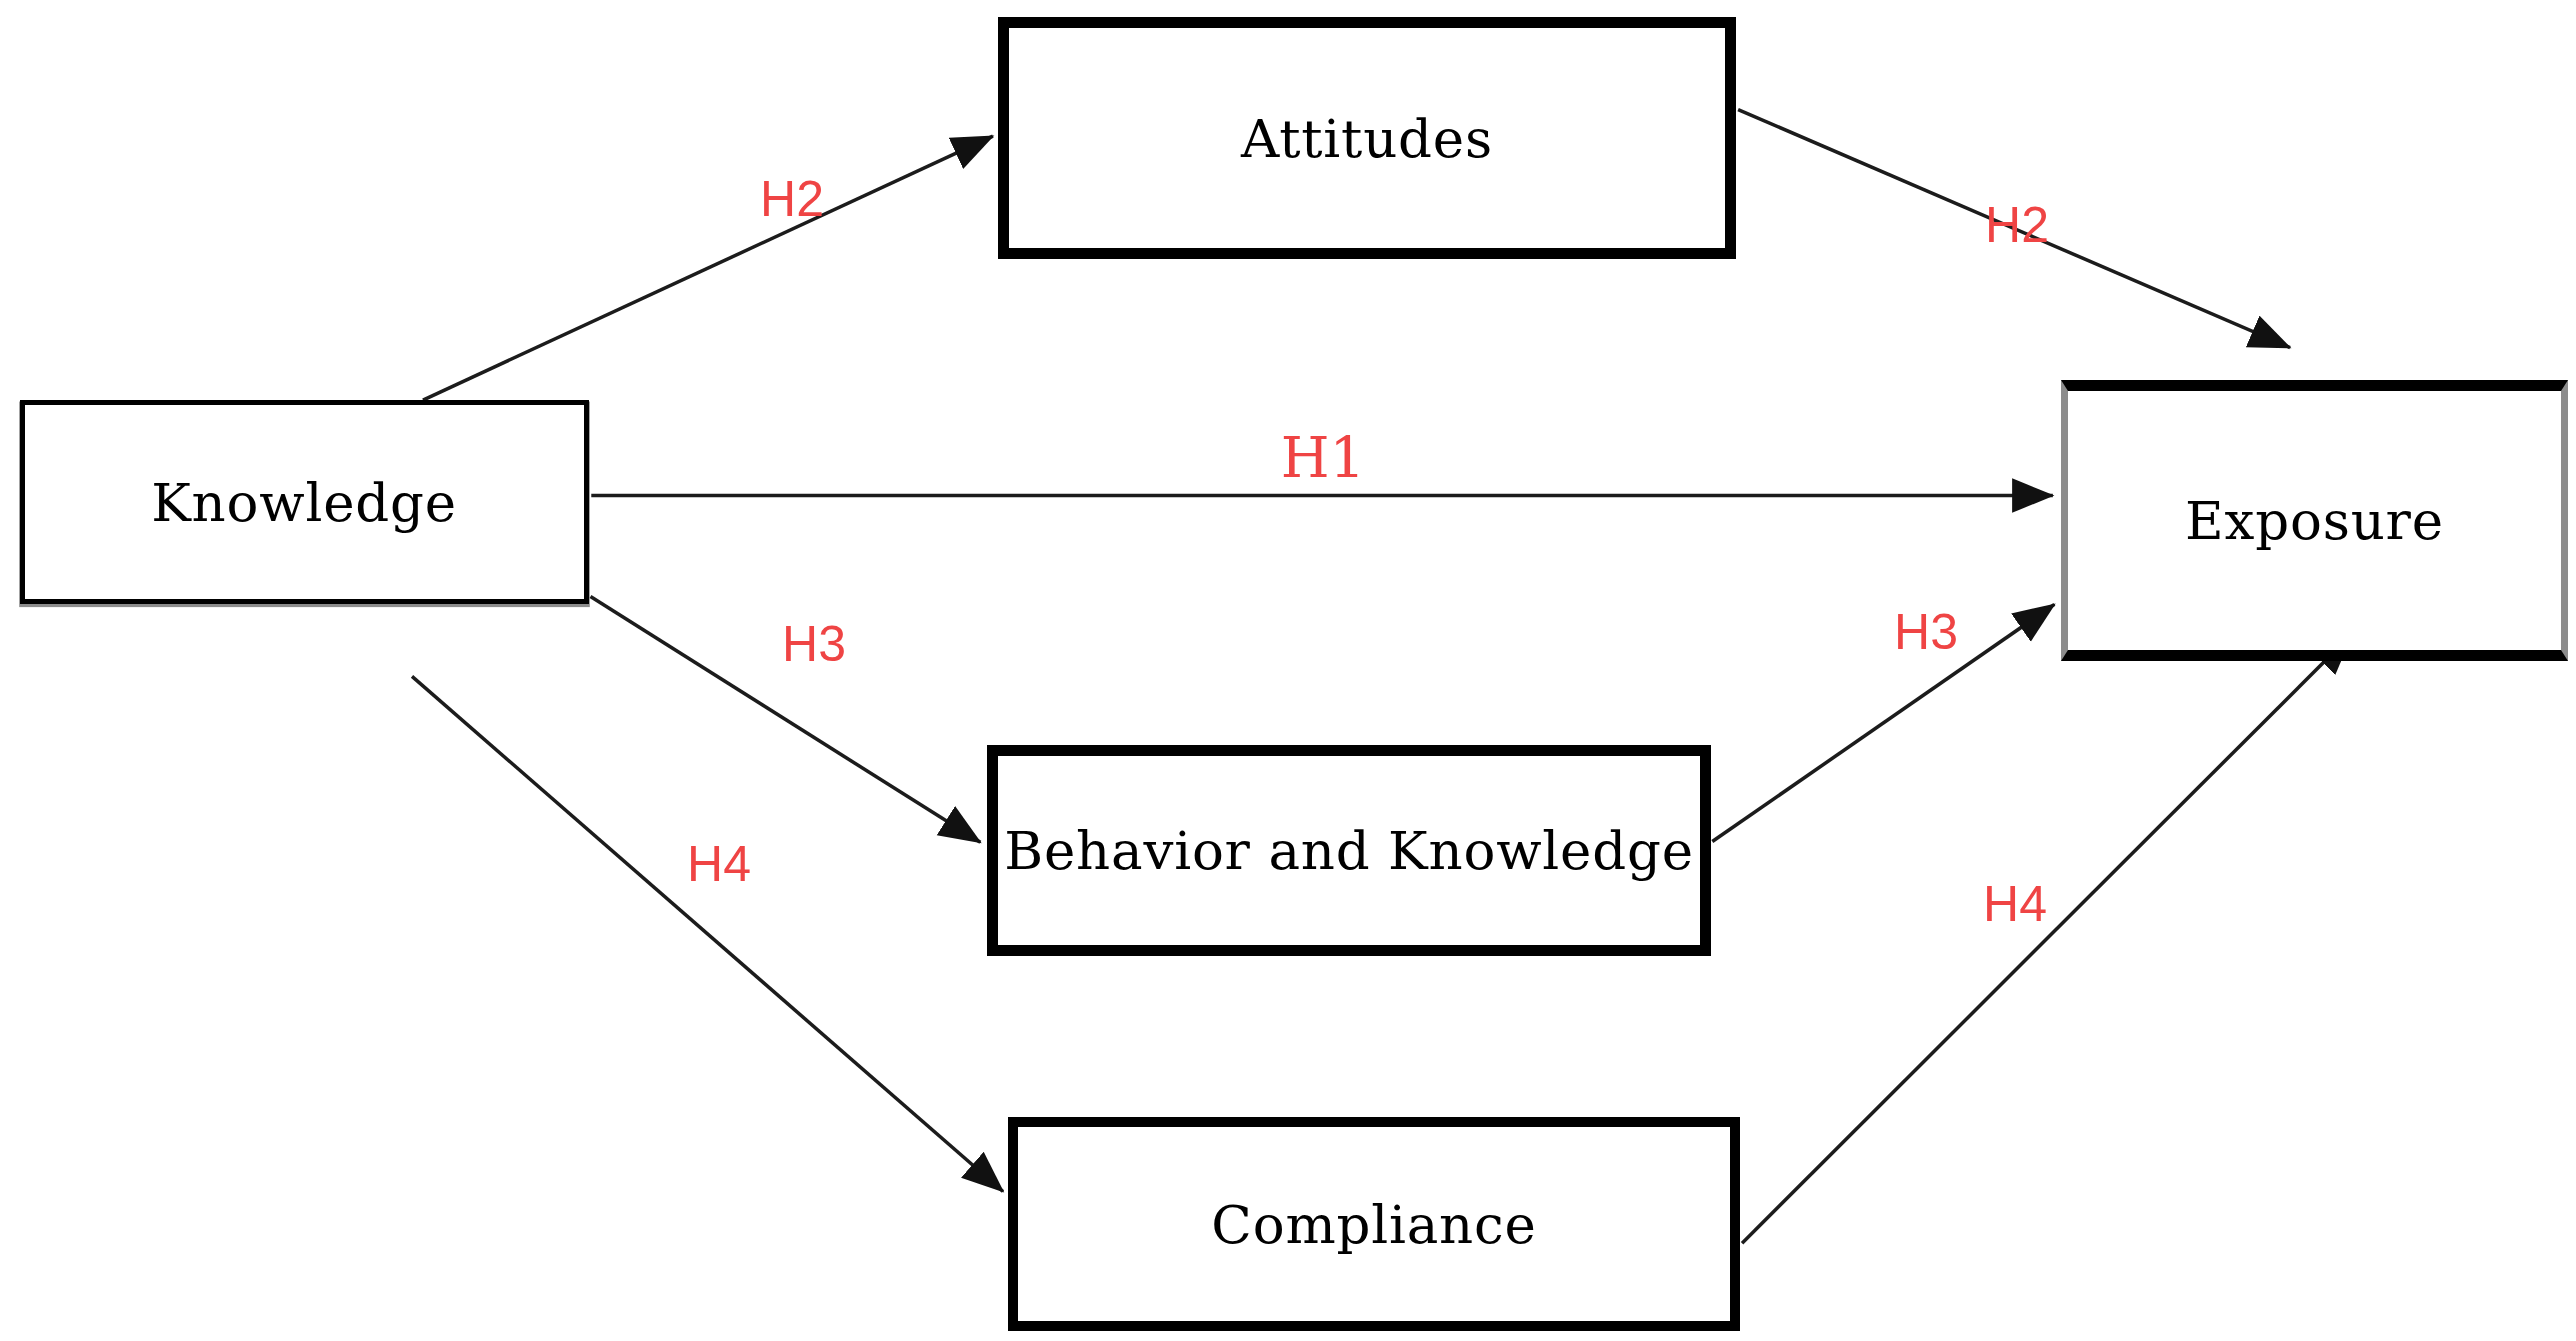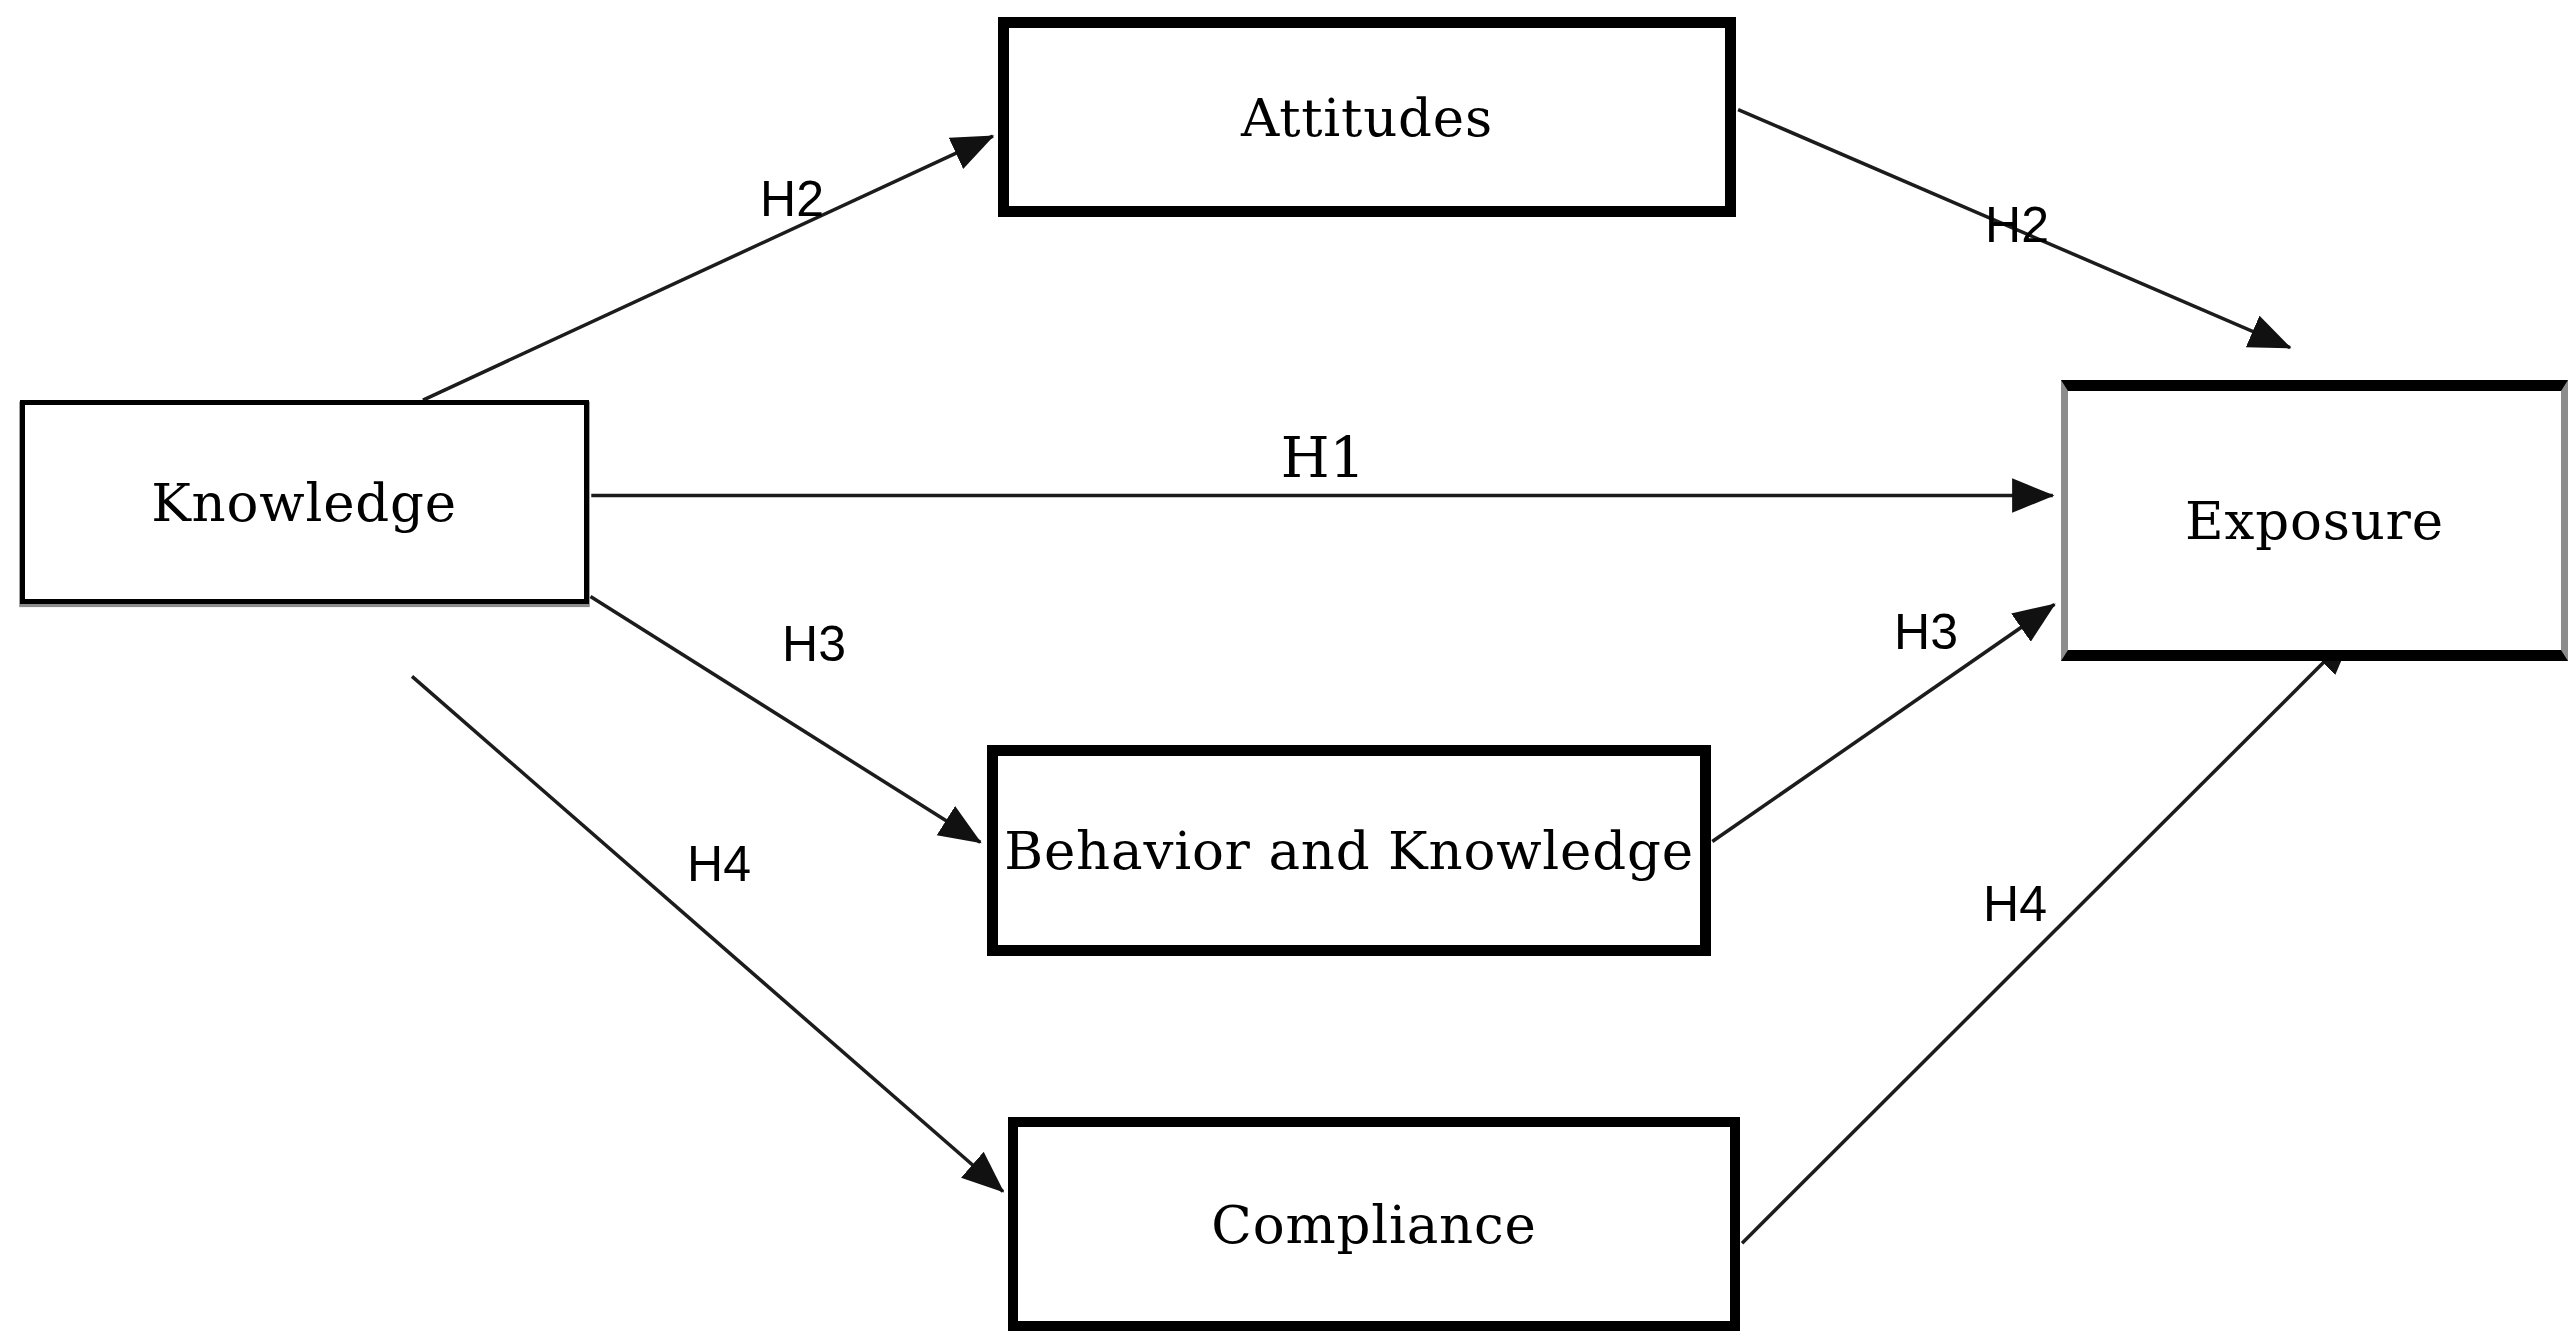--- a/index.html
+++ b/index.html
@@ -32,21 +32,21 @@
     font-size: 53px;
     color: #000000;
     letter-spacing: 0.8px;
   }
   .node-knowledge {
     left: 19.6px; top: 400px; width: 569px; height: 204px;
     border: 5.5px solid #000000;
     box-shadow: 0 2.3px 0 0.8px rgba(0,0,0,0.45);
   }
   .node-attitudes {
-    left: 998px; top: 17px; width: 738px; height: 200px;
+    left: 998px; top: 17px; width: 738px; height: 242px;
     border: 11px solid #000000;
   }
   .node-behavior {
     left: 987px; top: 745px; width: 724px; height: 211px;
     border: 11.7px solid #000000;
   }
   .node-compliance {
     left: 1008px; top: 1117px; width: 732px; height: 214px;
     border: 10.2px solid #000000;
     align-items: center;
@@ -55,21 +55,21 @@
     left: 2061px; top: 336px; width: 507px; height: 281px;
     border-top: 11px solid #000000;
     border-bottom: 11px solid #000000;
     border-left: 7px solid #8c8c8c;
     border-right: 7px solid #8c8c8c;
     margin-top: 44px;
   }
   .edge-label {
     position: absolute;
     transform: translate(-50%, -50%);
-    color: #000000;
+    color: #ef4444;
     white-space: nowrap;
   }
   .edge-label-sans {
     font-family: "Liberation Sans", "DejaVu Sans", sans-serif;
     font-size: 50px;
   }
   .edge-label-serif {
     font-family: "DejaVu Serif", "Liberation Serif", serif;
     font-size: 56px;
   }

